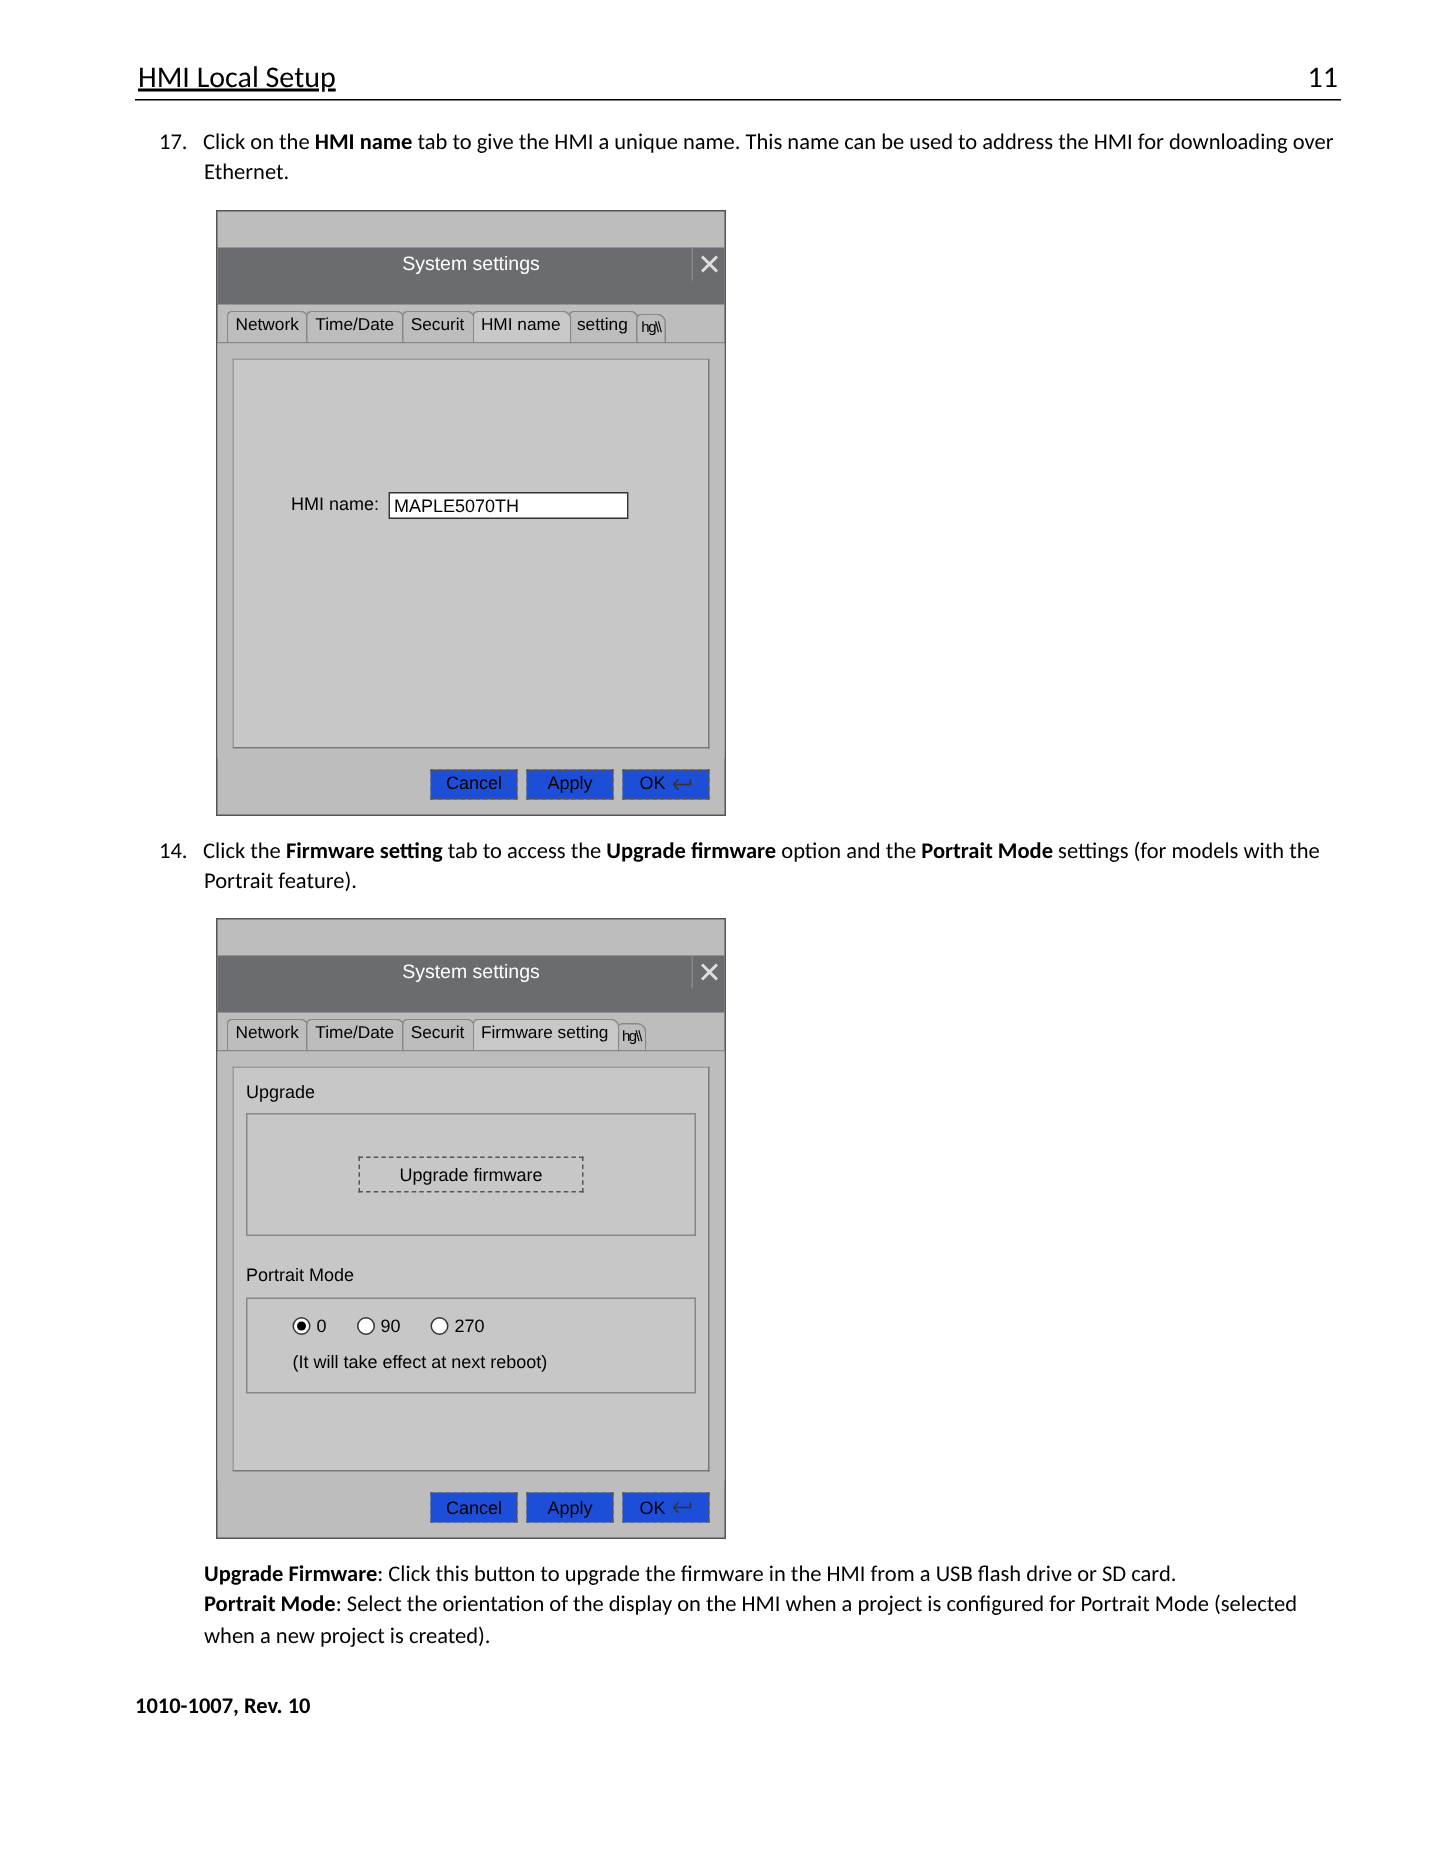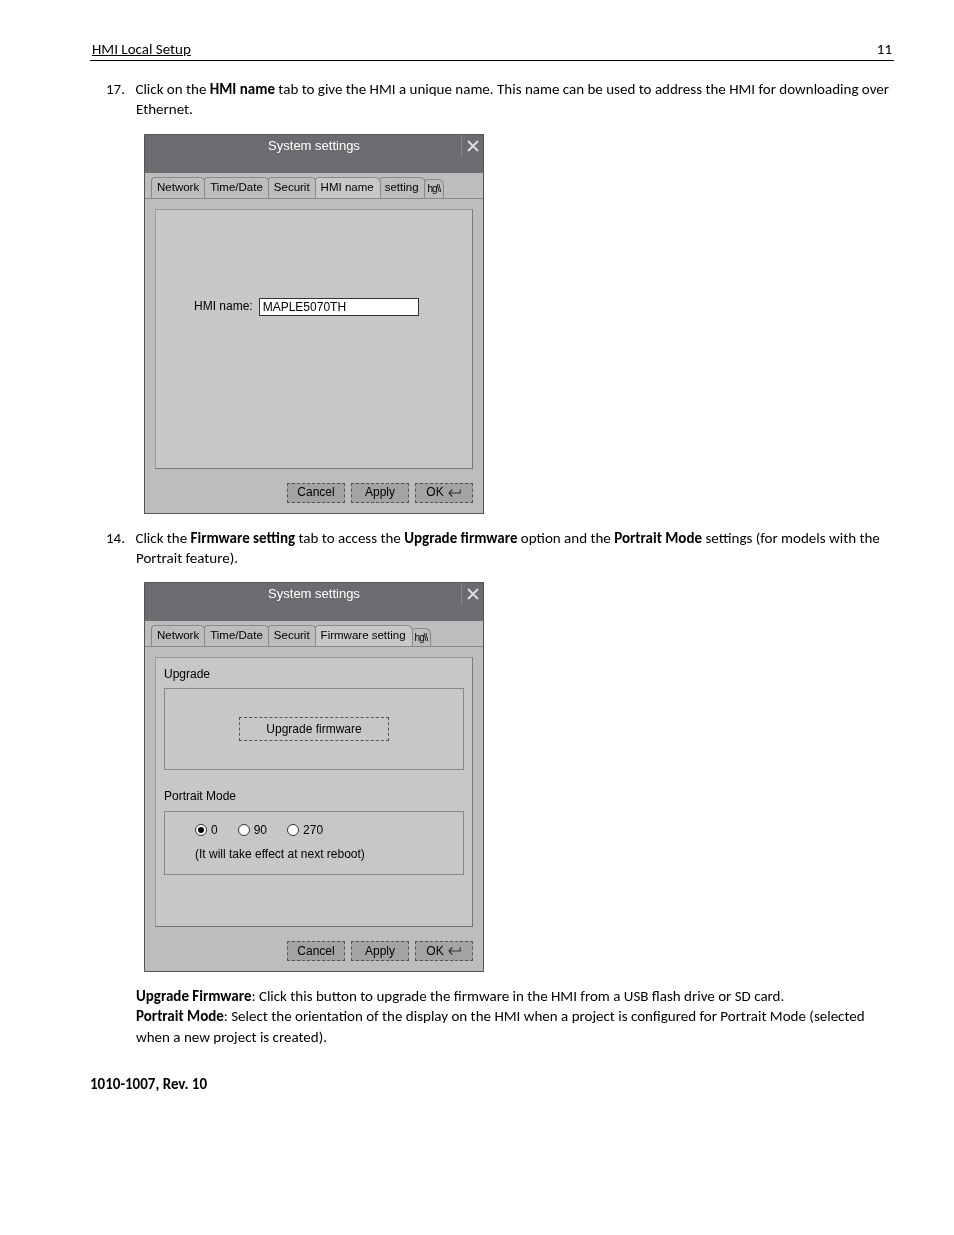--- a/index.html
+++ b/index.html
@@ -9,21 +9,21 @@
     font-size: 15px;
     color: #000;
     background: #fff;
     padding: 40px 60px 40px 90px;
   }
   .page-header {
     display: flex;
     justify-content: space-between;
     border-bottom: 1px solid #000;
     margin-bottom: 18px;
-    font-size: 15px;
+    font-size: 20px;
     padding: 0 2px 2px 2px;
   }
   .page-header .left { text-decoration: underline; }
   ol.steps { list-style: none; padding-left: 46px; margin: 0; }
   ol.steps > li { margin-bottom: 14px; line-height: 1.35; }
   ol.steps > li .num { display: inline-block; width: 26px; margin-left: -30px; }
   .dialog {
     width: 340px;
     margin: 14px 0 14px 8px;
     background: #bdbdbe;
@@ -33,20 +33,21 @@
     position: relative;
   }
   .titlebar {
     background: #6b6c6f;
     color: #fff;
     text-align: center;
     height: 38px;
     line-height: 22px;
     position: relative;
     font-size: 13px;
+    margin-top: 24px;
   }
   .titlebar .close {
     position: absolute;
     right: 0; top: 0;
     width: 22px; height: 22px;
     border-left: 1px solid #888;
     display: flex; align-items:center; justify-content:center;
   }
   .titlebar .close svg { width:14px; height:14px; }
   .tabbar {
@@ -109,21 +110,21 @@
     padding: 1px 3px;
     height: 18px;
   }
   .btnrow {
     display:flex; justify-content:flex-end; gap:6px;
     padding: 8px 10px 10px 10px;
   }
   .btn {
     min-width: 58px;
     height: 20px;
-    background: #a3a3a3;
+    background: #1d4ed8;
     border: 1px dashed #555;
     font-size: 12px;
     display:inline-flex; align-items:center; justify-content:center;
     padding: 0 6px;
     gap: 4px;
   }
   .btn svg { width:14px; height:10px; }
   .note-line { margin: 12px 0 14px 0; line-height:1.35;}
   .note-line svg { width:12px; height:14px; vertical-align:-2px; margin-right:4px;}
   .section-title { font-size:12px; margin: 0 0 6px 0; }

